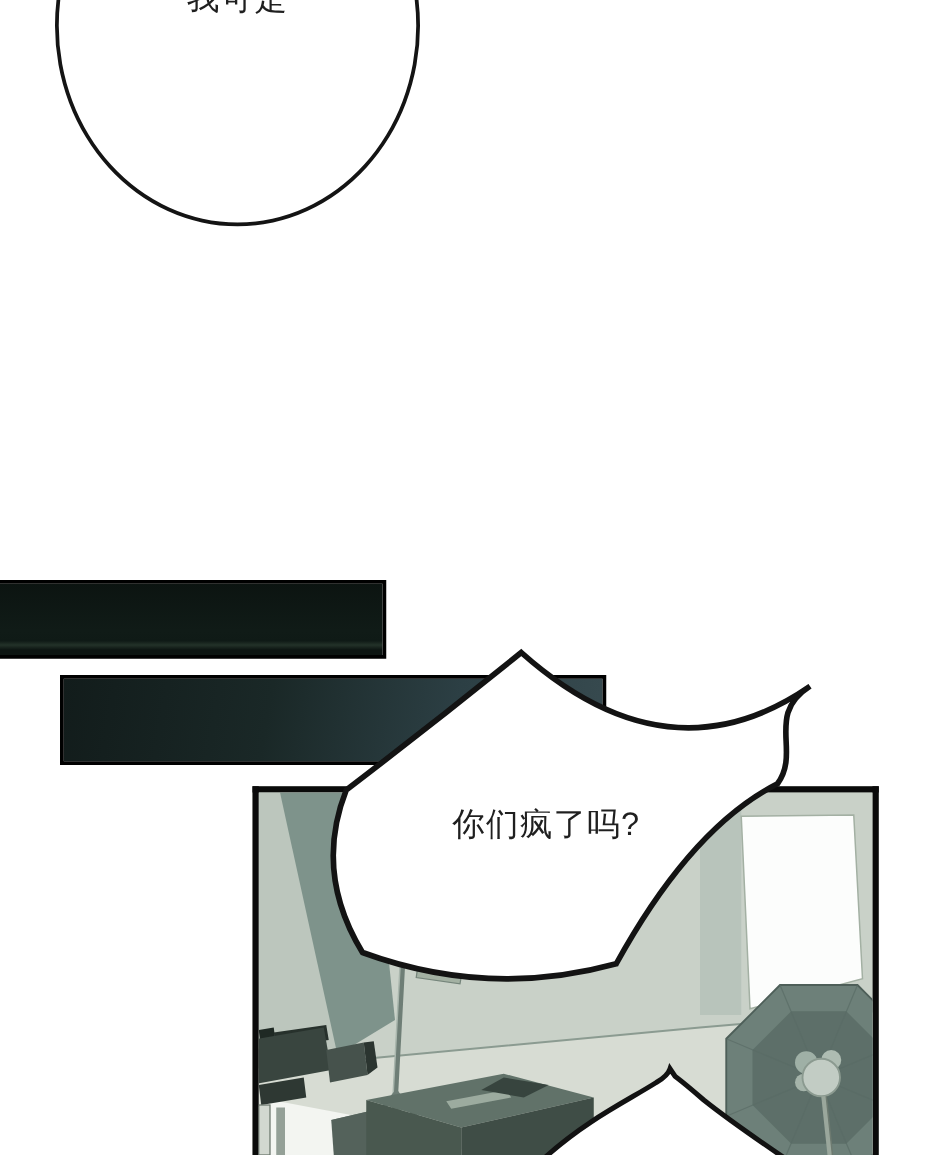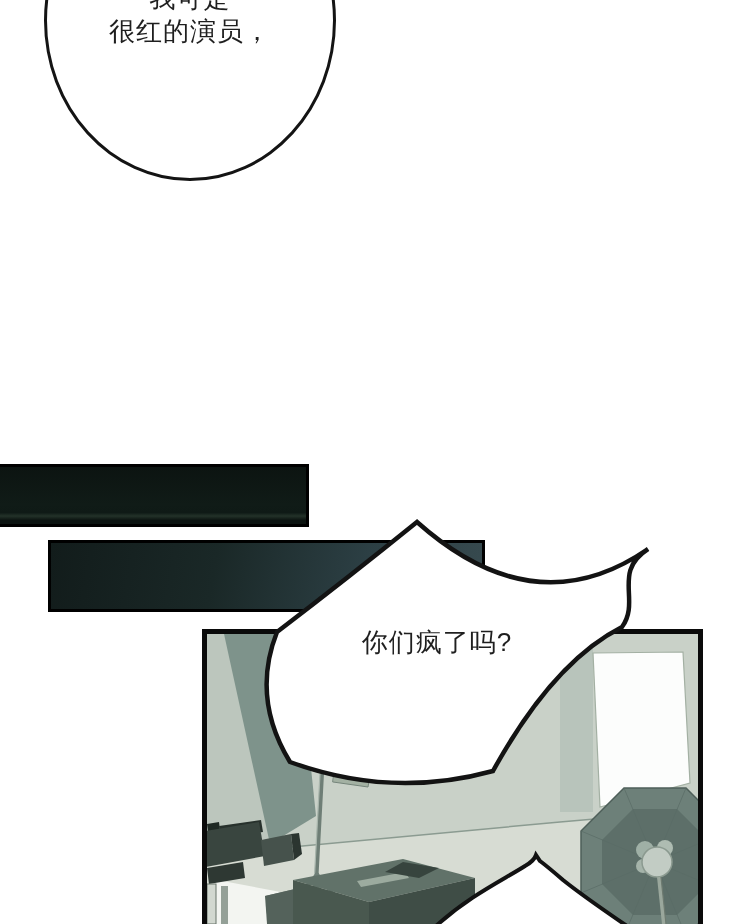--- a/index.html
+++ b/index.html
@@ -24,32 +24,31 @@
     border:3px solid #000;
     background:linear-gradient(100deg,#121c1b 0%,#1a2827 38%,#2c3f44 72%,#374a4f 100%);}
 
   
   .panel{position:absolute;left:202px;top:629px;width:501px;height:295px;box-sizing:border-box;
     border:5px solid #0a0a0a;border-bottom:none;background:var(--wall);}
   .panel svg{display:block;}
 
   
   .burst-svg{position:absolute;left:0;top:0;width:740px;height:924px;}
-  .burst-text{position:absolute;left:327px;top:627px;width:220px;text-align:center;
+  .burst-text{position:absolute;left:327px;top:644px;width:220px;text-align:center;
     font-size:26px;line-height:30px;color:var(--text);letter-spacing:1px;white-space:nowrap;}
 </style>
 </head>
 <body>
 
 <div class="page">
 
   <div class="round-bubble"></div>
   <div class="round-text">
     <div>我可是</div>
-    <div>很红的演员，</div>
   </div>
 
   <div class="bar1"></div>
   <div class="bar2"></div>
 
   <div class="panel">
     <svg width="491" height="290" viewBox="0 0 491 290">
 
       <rect x="0" y="0" width="491" height="290" fill="var(--wall)"></rect>
       <polygon points="0,0 17,0 80,205 0,205" fill="var(--wall-mid)"></polygon>

